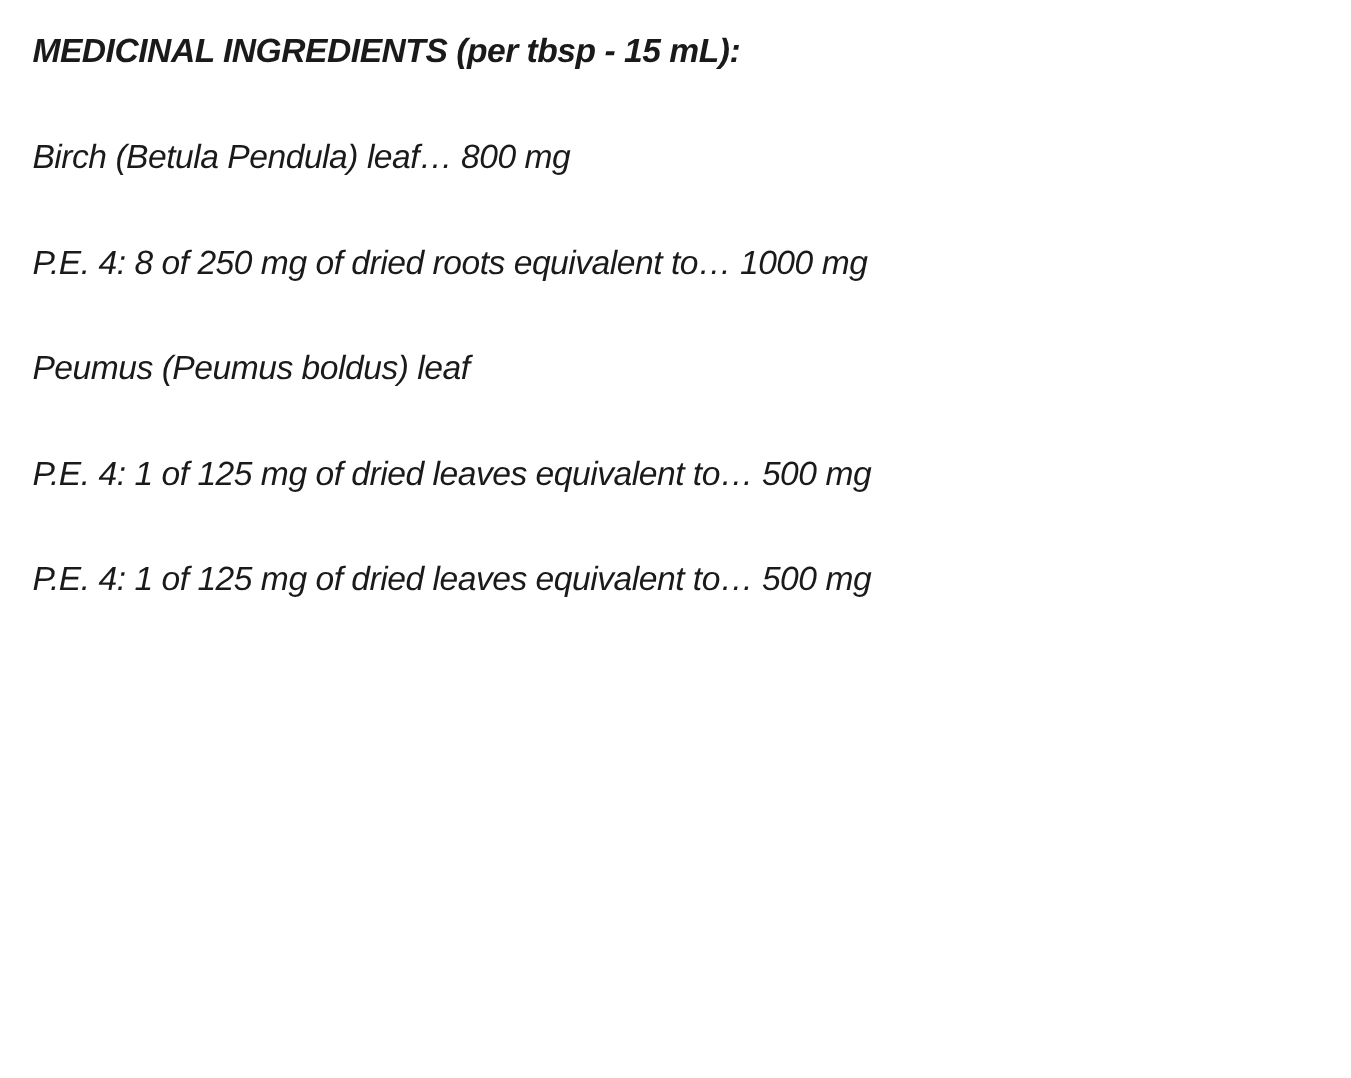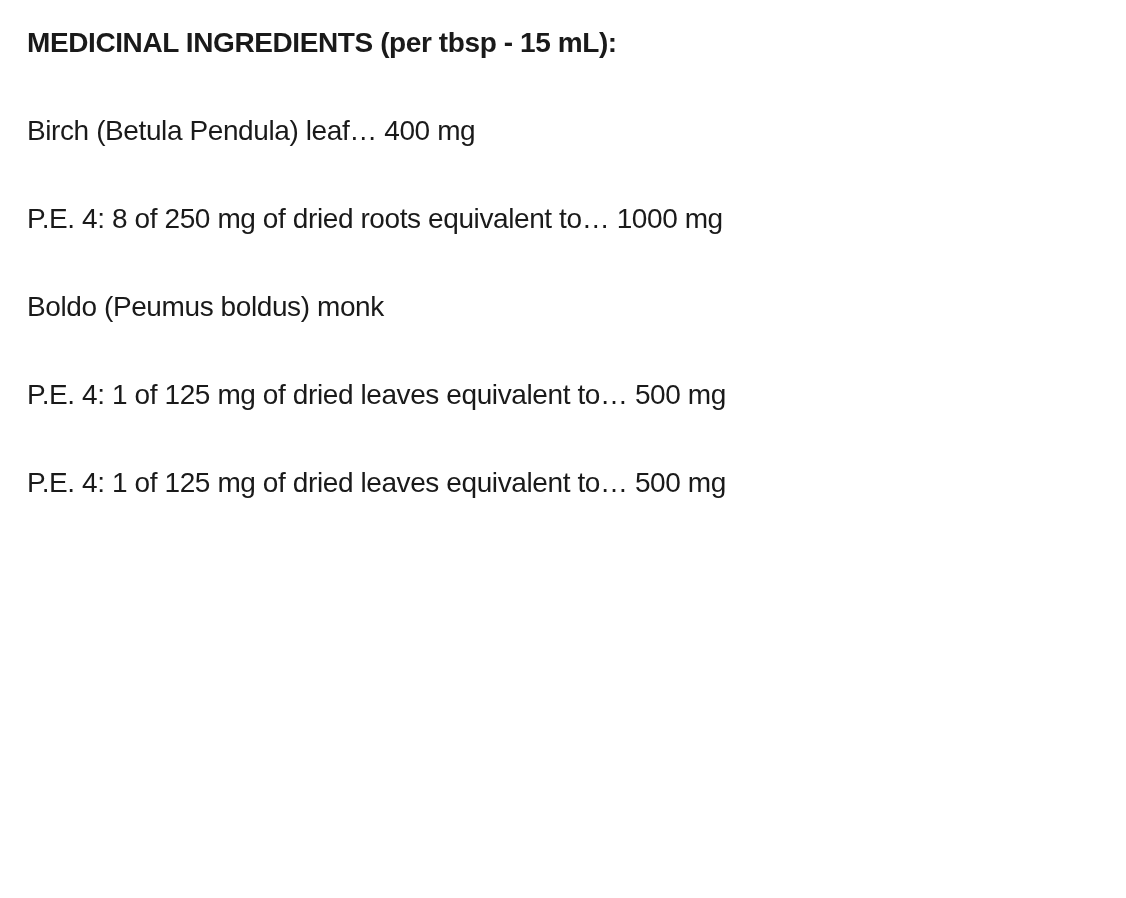--- a/index.html
+++ b/index.html
@@ -15,42 +15,43 @@
     font-family: "Liberation Sans", "DejaVu Sans", sans-serif;
     color: #1a1a1a;
     font-size: 28px;
     letter-spacing: -0.4px;
     overflow: hidden;
   }
   .ingredients-label p {
     margin: 0 0 33px 0;
     line-height: 55px;
     font-weight: 400;
+    font-style: italic;
   }
   .ingredients-label p.heading {
     font-weight: 700;
   }
   .ingredients-label p.nonmed {
     margin-bottom: 0;
   }
   .ingredients-label strong {
     font-weight: 700;
   }
 </style>
 </head>
 <body>
 
 <div class="ingredients-label">
   <p class="heading">MEDICINAL INGREDIENTS (per tbsp - 15 mL):</p>
 
-  <p class="line">Birch (Betula Pendula) leaf… 400 mg</p>
+  <p class="line">Birch (Betula Pendula) leaf… 800 mg</p>
 
 
   <p class="line">P.E. 4: 8 of 250 mg of dried roots equivalent to… 1000 mg</p>
 
-  <p class="line">Boldo (Peumus boldus) monk</p>
+  <p class="line">Peumus (Peumus boldus) leaf</p>
 
   <p class="line">P.E. 4: 1 of 125 mg of dried leaves equivalent to… 500 mg</p>
 
 
   <p class="line">P.E. 4: 1 of 125 mg of dried leaves equivalent to… 500 mg</p>
 
 </div>
 
 </body></html>

